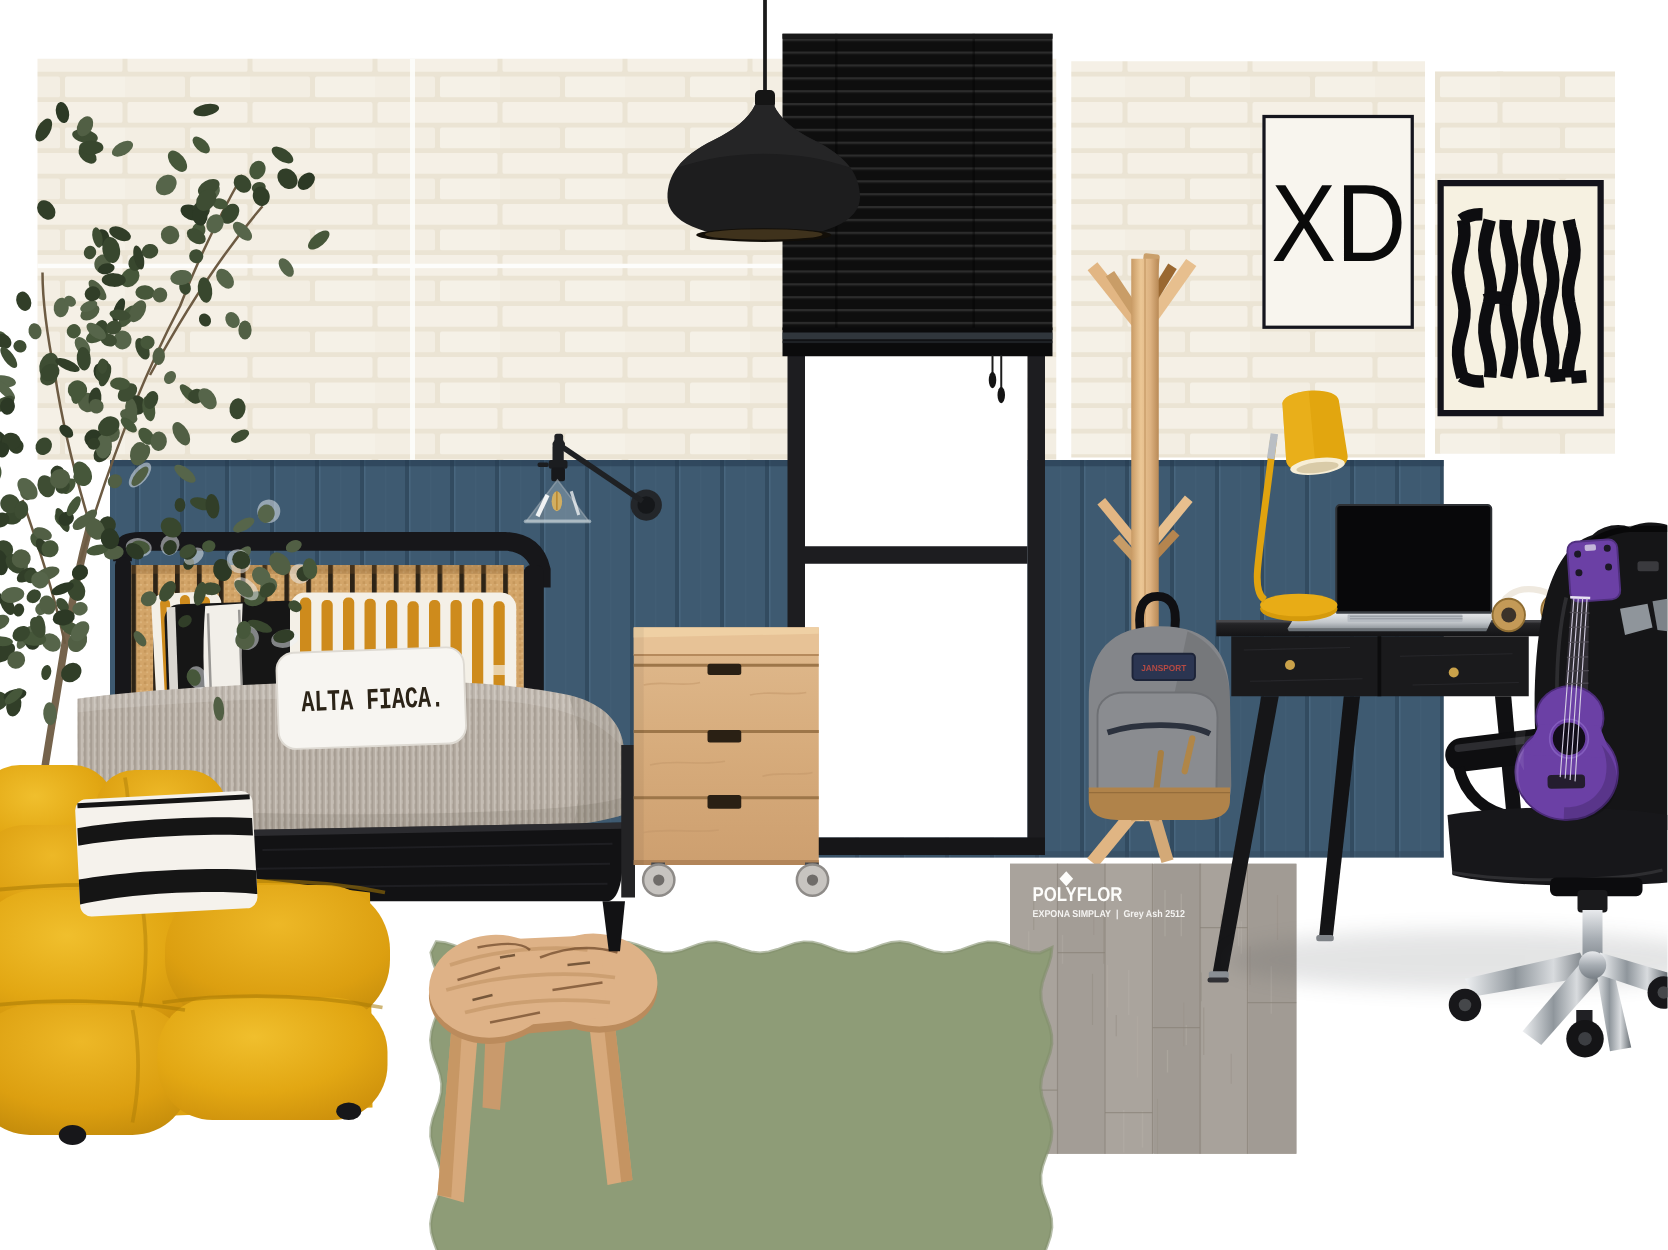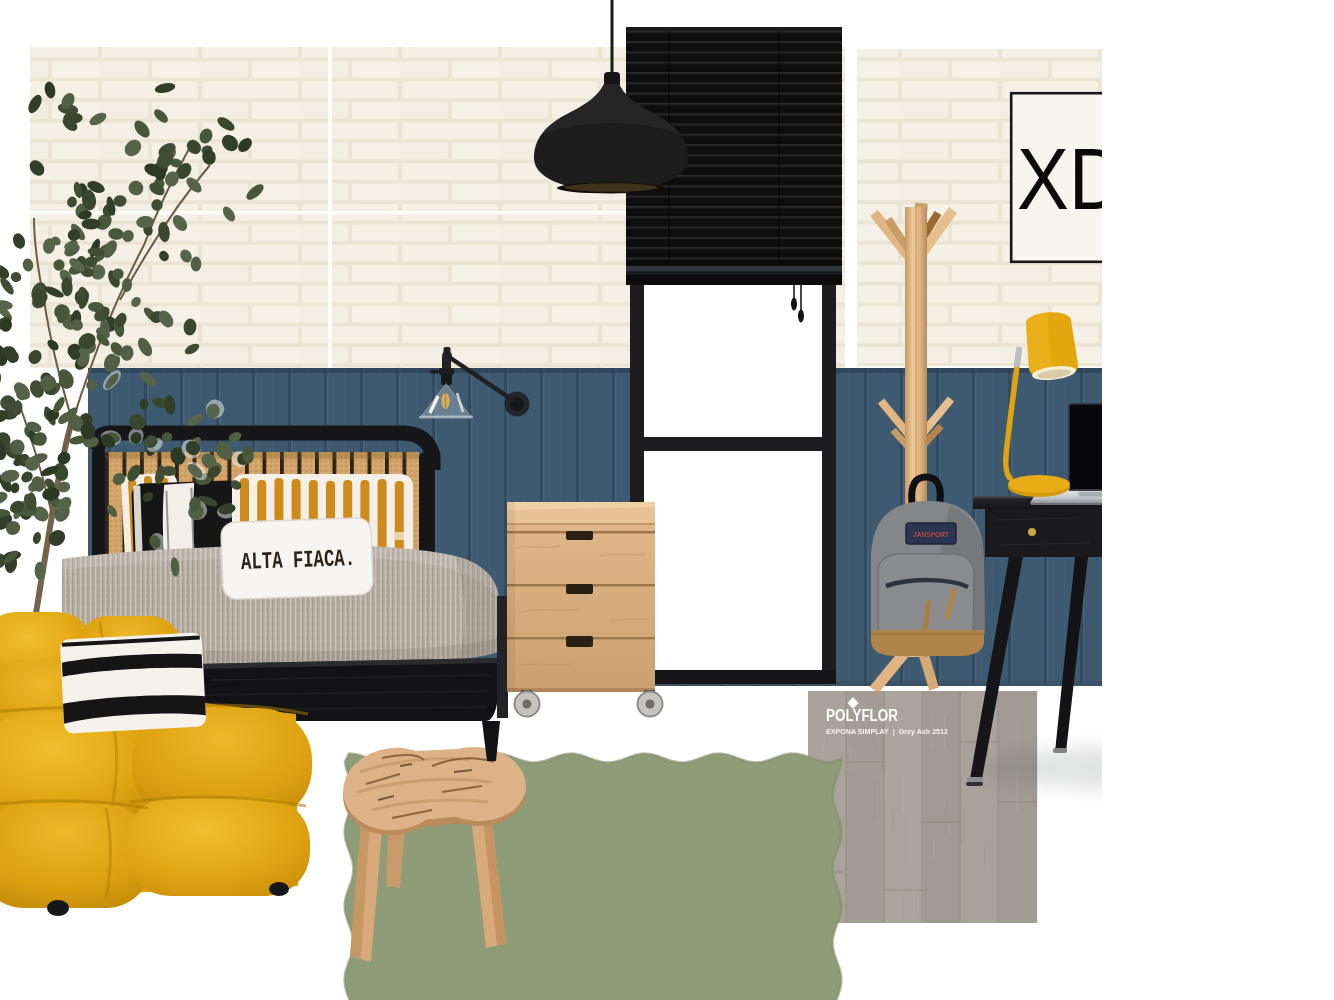--- a/index.html
+++ b/index.html
@@ -1,17 +1,17 @@
 <!DOCTYPE html>
 <html><head>
 <meta charset="utf-8">
 <title>Mood board</title>
 <style>
 html,body{margin:0;padding:0;background:#ffffff;font-family:"Liberation Sans",sans-serif;}
-#board{position:relative;width:1102px;height:1000px;overflow:hidden;}
+#board{position:relative;width:1334px;height:1000px;overflow:hidden;}
 </style>
 </head>
 <body>
 <div id="board">
 <svg width="1334" height="1000" viewBox="0 0 1334 1000">
 <defs>
 <pattern id="brick" width="100" height="40.8" patternUnits="userSpaceOnUse">
   <rect width="100" height="40.8" fill="#ebe4d4"></rect>
   <rect x="2" y="0" width="96" height="16.6" rx="1.5" fill="#f5f0e6"></rect>
   <rect x="-48" y="20.4" width="96" height="16.6" rx="1.5" fill="#f3eee3"></rect>

